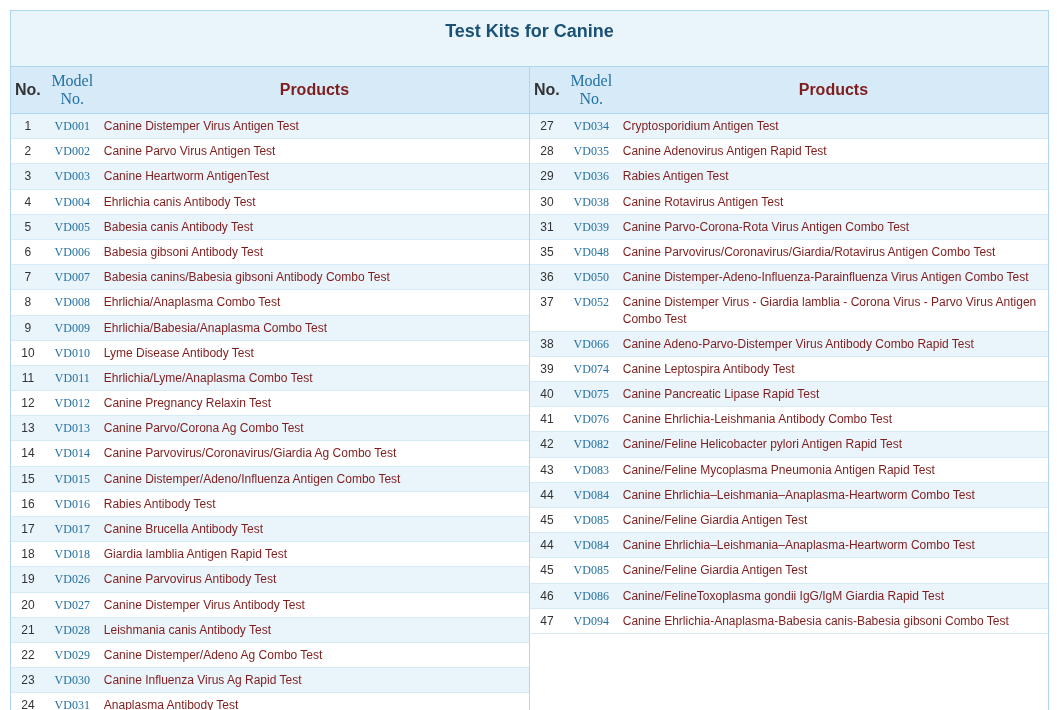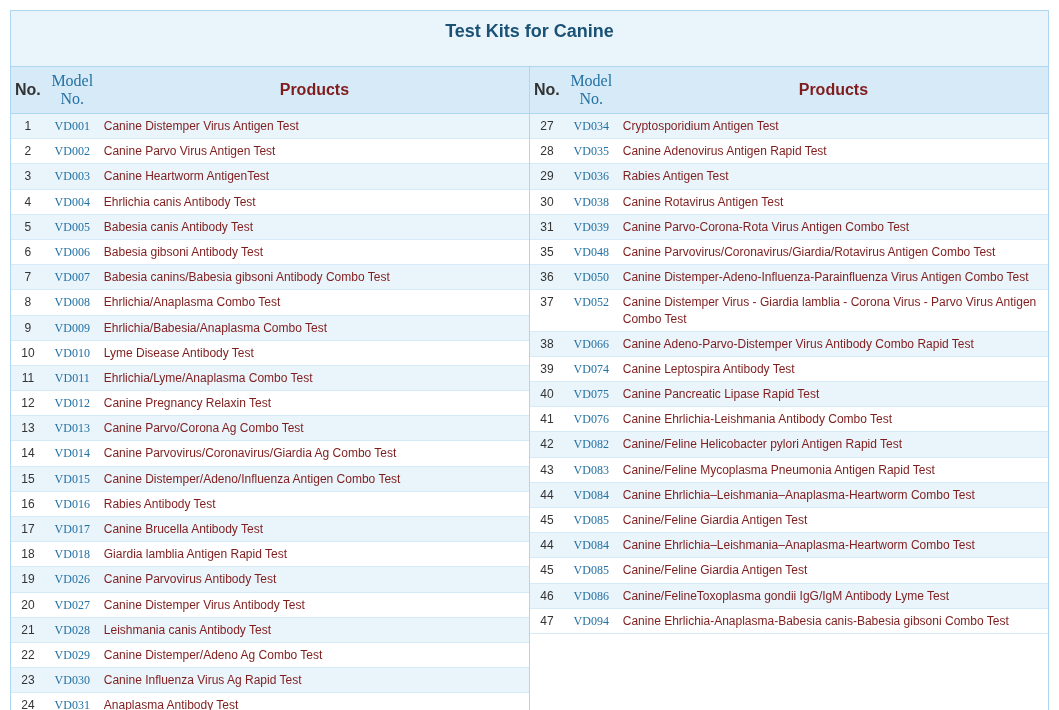--- a/index.html
+++ b/index.html
@@ -320,21 +320,21 @@
       <td class="col-product">Canine Ehrlichia–Leishmania–Anaplasma-Heartworm Combo Test</td>
     </tr>
             <tr>
       <td class="col-no">45</td>
       <td class="col-model">VD085</td>
       <td class="col-product">Canine/Feline  Giardia Antigen Test</td>
     </tr>
             <tr>
       <td class="col-no">46</td>
       <td class="col-model">VD086</td>
-      <td class="col-product">Canine/FelineToxoplasma gondii IgG/IgM Antibody Lyme Test</td>
+      <td class="col-product">Canine/FelineToxoplasma gondii IgG/IgM Giardia Rapid Test</td>
     </tr>
             <tr>
       <td class="col-no">47</td>
       <td class="col-model">VD094</td>
       <td class="col-product">Canine Ehrlichia-Anaplasma-Babesia canis-Babesia gibsoni Combo Test</td>
     </tr>
           </tbody>
       </table>
     </div>
   </div>

